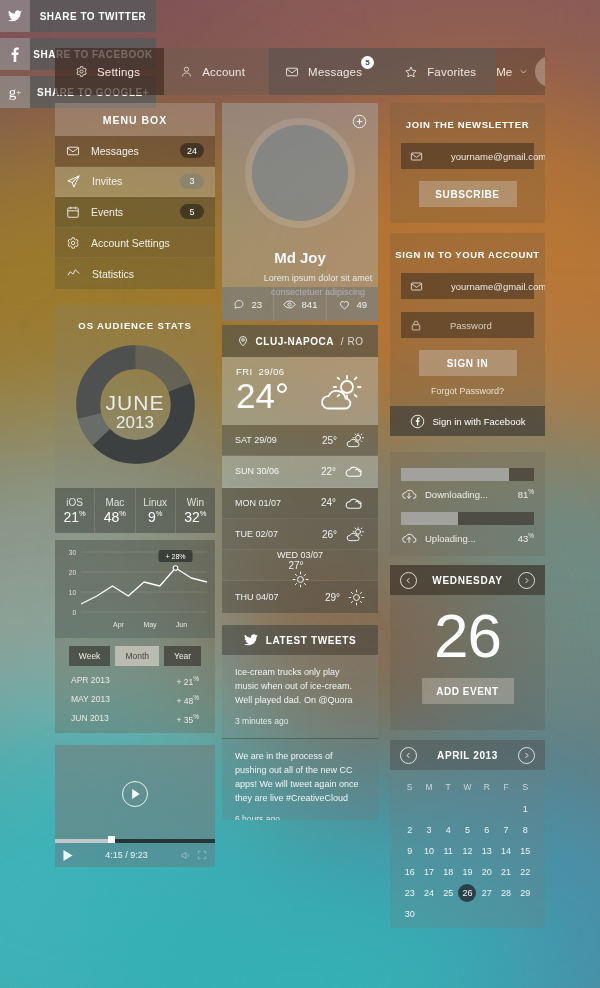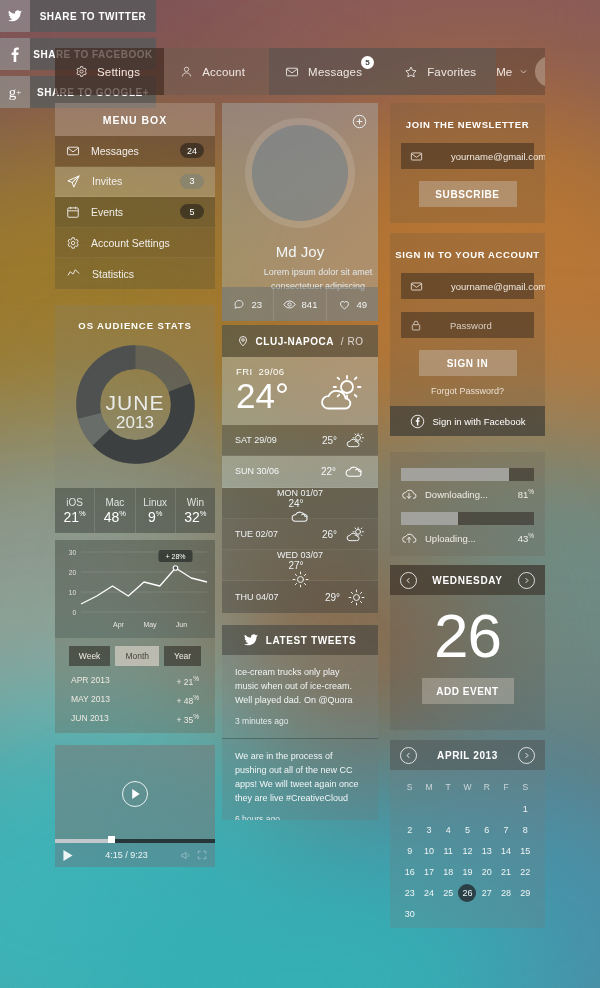--- a/index.html
+++ b/index.html
@@ -101,21 +101,21 @@
   .pl-knob{ position:absolute; left:33%; bottom:0px; width:7px; height:7px; background:#fff; }
   .pl-ctrl { height:24px; background:rgba(96,132,140,.62); display:flex; align-items:center;
              padding:0 8px; color:#eef3f4; font-size:9px; gap:6px; }
   .pl-time { flex:1; text-align:center; }
 
   
   #profile { left:222px; top:103px; width:156px; height:218px; background:rgba(168,186,192,.40); }
   .pf-plus { position:absolute; right:11px; top:11px; width:15px; height:15px; }
   .pf-avatar { width:96px; height:96px; border-radius:50%; background:rgba(125,133,138,.75);
                margin:22px auto 0; box-shadow:0 0 0 7px rgba(255,255,255,.13); }
-  .pf-name { text-align:center; color:#f3f6f7; font-size:15px; margin-top:22px; }
+  .pf-name { text-align:center; color:#f3f6f7; font-size:15px; margin-top:28px;font-weight:bold; }
   .pf-desc { text-align:center; color:#e2e9ec; font-size:9px; line-height:1.5; margin-top:6px;padding-left:36px; }
   .pf-stats { position:absolute; left:0; bottom:0; width:156px; height:34px; display:flex; }
   .pf-cell { flex:1; display:flex; align-items:center; justify-content:center; gap:6px;
              color:#f0f4f6; font-size:9.5px; border-right:1px solid rgba(255,255,255,.12);
              background:rgba(96,106,112,.45); }
   .pf-cell:last-child { border-right:none; }
 
   #weather { left:222px; top:325px; width:156px; height:288px; }
   .wt-head { height:32px; background:rgba(62,76,80,.55); display:flex; align-items:center;
              justify-content:center; gap:7px; color:#fff; font-size:10px; font-weight:bold;
@@ -124,21 +124,21 @@
   .wt-today { height:68px; background:rgba(176,196,200,.42); position:relative; padding:9px 14px; }
   .wt-today .d { color:#fff; font-size:9.5px; letter-spacing:.4px; }
   .wt-today .t { color:#fff; font-size:35px; line-height:1; margin-top:1px; font-weight:300; }
   .wt-today .icn { position:absolute; right:14px; top:16px; }
   .wt-row { height:31.3px; display:flex; align-items:center; padding:0 13px;
             color:#eef2f3; font-size:9px; border-bottom:1px solid rgba(255,255,255,.07); }
   .wt-row .dy { flex:1; }
   .wt-row .tp { margin-right:8px; font-size:10px; }
   .wt-row.a { background:rgba(72,84,86,.42); }
   .wt-row.b { background:rgba(186,204,208,.40); color:#f4f8f9; }
-  .wt-row.c { background:rgba(60,60,56,.40);flex-direction:column; }
+  .wt-row.c { background:rgba(60,60,56,.40); }
   .wt-row.d { background:rgba(70,68,62,.40); }
   .wt-row.e { background:rgba(64,64,60,.34);flex-direction:column; }
   .wt-row.f { background:rgba(58,60,58,.40); border-bottom:none; }
 
   #tweets { left:222px; top:625px; width:156px; height:195px; }
   .tw-head { height:30px; background:rgba(62,66,64,.55); display:flex; align-items:center;
              justify-content:center; gap:8px; color:#fff; font-size:10px; font-weight:bold;
              letter-spacing:.6px; }
   .tw-item { padding:11px 13px 12px; background:rgba(120,134,134,.30);
              border-bottom:1px solid rgba(30,40,44,.35); }

